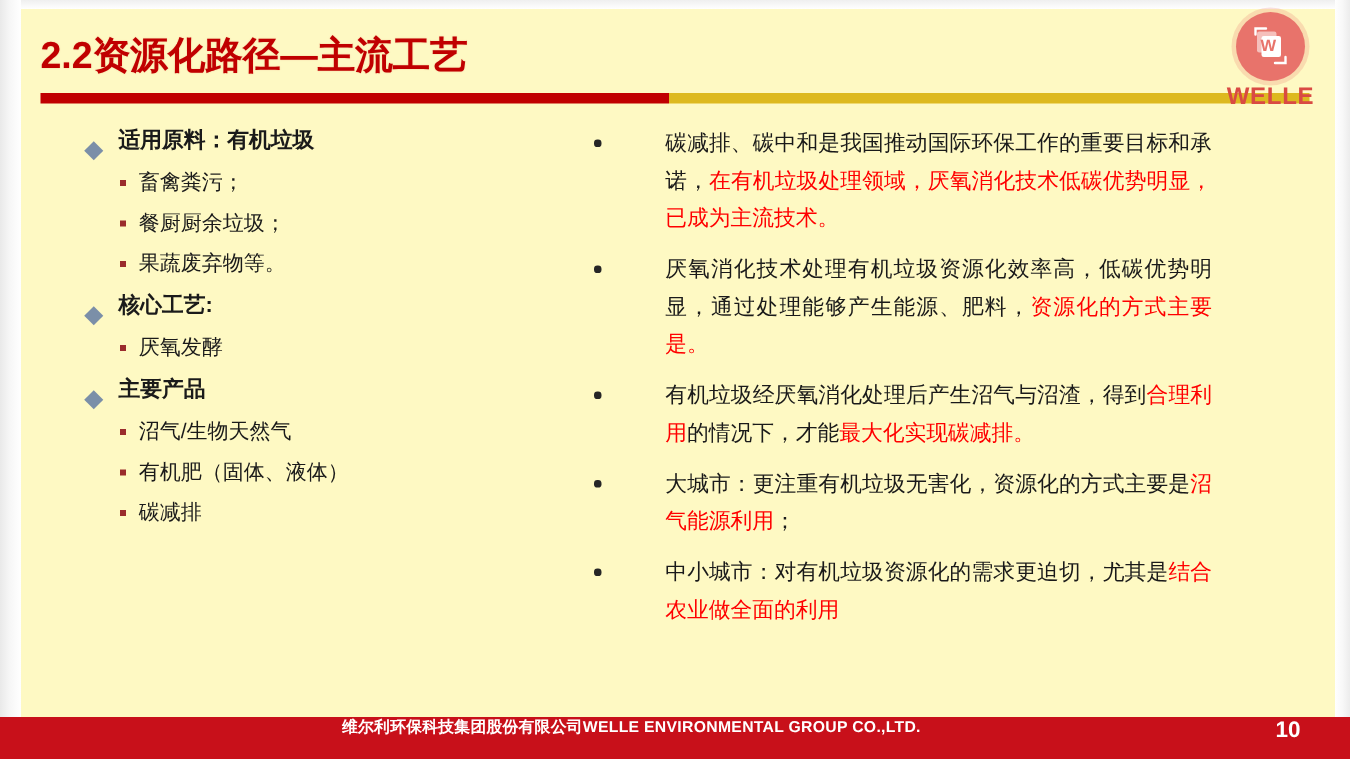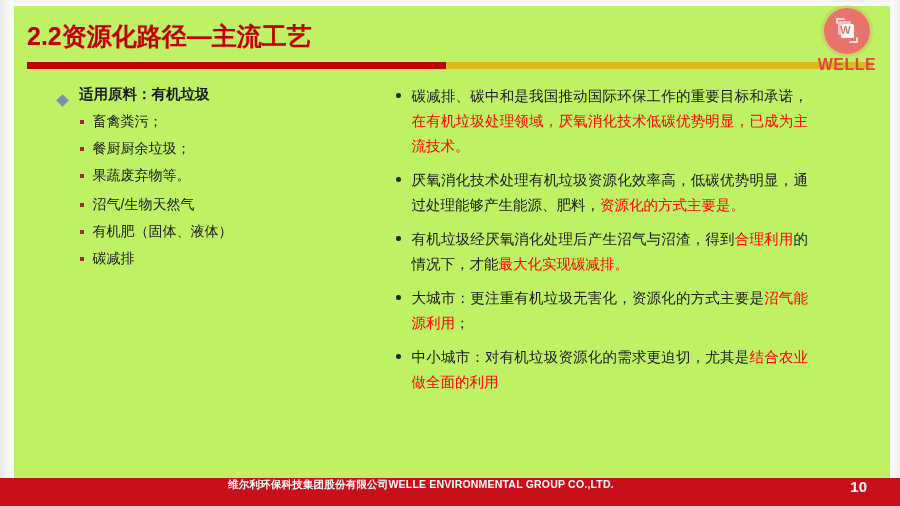--- a/index.html
+++ b/index.html
@@ -8,21 +8,21 @@
     margin: 0; padding: 0;
     background: #ffffff;
   }
   body {
     font-family: "Liberation Sans", "DejaVu Sans", sans-serif;
   }
   .slide {
     position: relative;
     width: 900px;
     height: 506px;
-    background: #bef264;
+    background: #fef9c3;
     overflow: hidden;
     text-decoration: underline;
   }
   
   .edge-left {
     position: absolute; left: 0; top: 0; width: 14px; height: 506px;
     background: linear-gradient(to right, #e9e9e9 0%, #f6f6f6 45%, #ffffff 100%);
     pointer-events: none;
   }
   .edge-right {
@@ -142,20 +142,21 @@
     line-height: 21px;
   }
   .grp { margin-bottom: 4px; }
   .grp-2 { margin-top: 8px; }
 
   
   .r-item {
     display: flex;
     align-items: flex-start;
     margin-bottom: 9px;
+    gap: 32px;
   }
   .r-item .dot {
     width: 4.5px; height: 4.5px;
     border-radius: 50%;
     background: #262626;
     margin: 9px 11px 0 0;
     flex: 0 0 auto;
   }
   .r-item .r-text {
     font-size: 14.5px;
@@ -234,22 +235,36 @@
       <div class="l2">
         <span class="sq"></span>
         <span class="l2-text">餐厨厨余垃圾；</span>
       </div>
       <div class="l2">
         <span class="sq"></span>
         <span class="l2-text">果蔬废弃物等。</span>
       </div>
     </div>
 
-
     <div class="grp grp-2">
+      <div class="l1">
+        <span class="dia" style="background: rgb(123, 143, 168);"></span>
+        <span class="l1-text">核心工艺:</span>
+      </div>
+      <div class="l2">
+        <span class="sq"></span>
+        <span class="l2-text">厌氧发酵</span>
+      </div>
+    </div>
+
+    <div class="grp grp-2">
+      <div class="l1">
+        <span class="dia" style="background: rgb(123, 143, 168);"></span>
+        <span class="l1-text">主要产品</span>
+      </div>
       <div class="l2">
         <span class="sq"></span>
         <span class="l2-text">沼气/生物天然气</span>
       </div>
       <div class="l2">
         <span class="sq"></span>
         <span class="l2-text">有机肥（固体、液体）</span>
       </div>
       <div class="l2">
         <span class="sq"></span>

